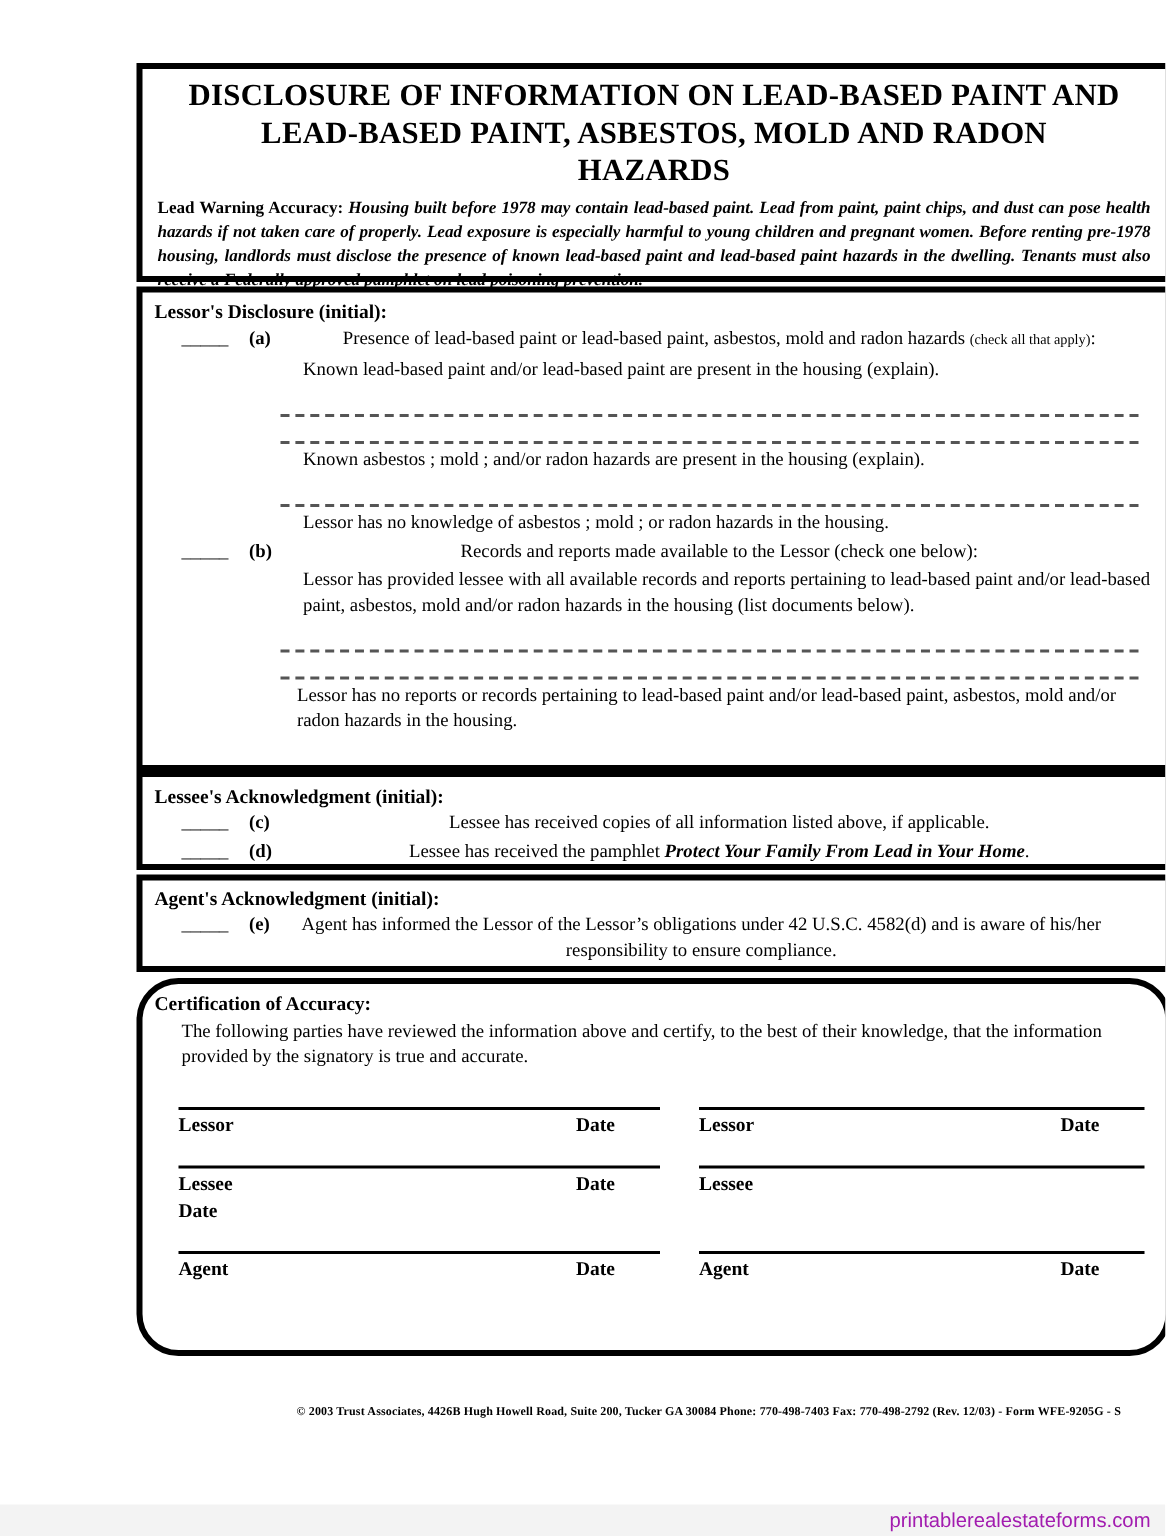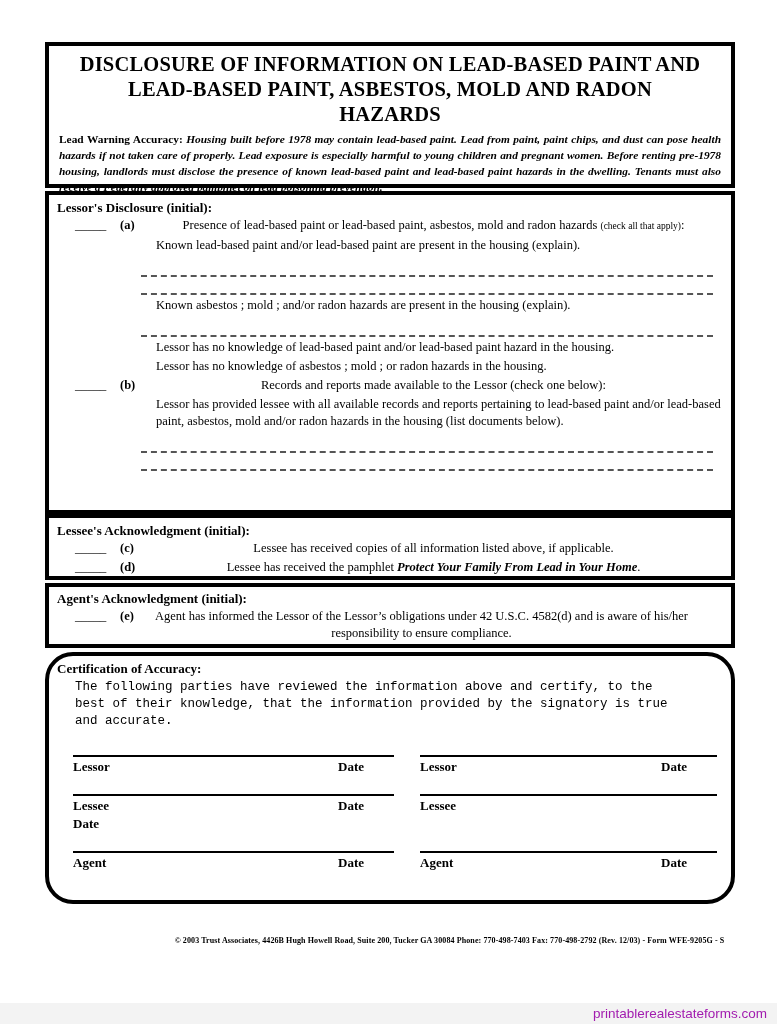--- a/index.html
+++ b/index.html
@@ -4,20 +4,21 @@
 <style>
   * { margin:0; padding:0; box-sizing:border-box; }
   html,body { background:#fff; }
   .page {
     position:relative;
     width:777px; height:1024px;
     background:#ffffff;
     font-family:"Liberation Serif", serif;
     color:#000;
     overflow:hidden;
+    padding-left:46px;
   }
   .box {
     margin-left:45px;
     width:690px;
     border:4px solid #000;
     padding:5px 8px;
   }
   .title-box { margin-top:42px; height:146px; padding-top:6px; }
   .title-line {
     text-align:center;
@@ -46,21 +47,21 @@
   .item { display:flex; font-size:12.5px; line-height:17px; margin-top:2px; }
   .blank { width:38px; margin-left:18px; white-space:nowrap; }
   .ilabel { font-weight:bold; width:31px; padding-left:7px; flex:none; }
   .itext { flex:1;text-align:center; }
   .small { font-size:9.5px; }
 
   .sub { margin-left:99px; font-size:12.5px; line-height:17px; margin-top:2px; max-width:575px; }
   .dash { margin-left:84px; width:572px; height:18px; border-bottom:2px dashed #555; }
   .dash.tall { height:23px; }
 
-  .cert-text { margin-left:18px; margin-top:3px; font-size:12.5px; line-height:17px; max-width:615px;font-family:Liberation Mono, monospace; }
+  .cert-text { margin-left:18px; margin-top:3px; font-size:12.5px; line-height:17px; max-width:615px; }
 
   .sig-grid {
     margin-left:16px;
     margin-top:25px;
     display:grid;
     grid-template-columns:321px 297px;
     column-gap:26px;
     row-gap:19px;
   }
   .sig-line { border-top:2px solid #000; }
@@ -116,32 +117,32 @@
       <span class="blank">_____</span>
       <span class="ilabel">(a)</span>
       <span class="itext"><span>Presence of lead-based paint or lead-based paint, asbestos, mold and radon hazards </span><span class="small">(check all that apply)</span><span>:</span></span>
     </div>
 
     <div class="sub">Known lead-based paint and/or lead-based paint are present in the housing (explain).</div>
     <div class="dash tall"></div>
     <div class="dash"></div>
     <div class="sub">Known asbestos ; mold ; and/or radon  hazards are present in the housing (explain).</div>
     <div class="dash tall"></div>
-    <div class="sub">Lessor has no knowledge of lead-based paint and/or lead-based paint hazard in the housing.</div>
     <div class="sub">Lessor has no knowledge of asbestos ; mold ; or radon  hazards in the housing.</div>
 
     <div class="item">
       <span class="blank">_____</span>
       <span class="ilabel">(b)</span>
       <span class="itext">Records and reports made available to the Lessor (check one below):</span>
     </div>
 
     <div class="sub">Lessor has provided lessee with all available records and reports pertaining to lead-based paint and/or lead-based paint, asbestos, mold and/or radon hazards in the housing (list documents below).</div>
     <div class="dash tall"></div>
     <div class="dash"></div>
+    <div class="sub" style="margin-left:95px">Lessor has no reports or records pertaining to lead-based paint and/or lead-based paint, asbestos, mold and/or radon hazards in the housing.</div>
   </div>
 
   <div class="box lessee-box">
     <div class="sec-heading">Lessee's Acknowledgment (initial):</div>
 
     <div class="item">
       <span class="blank">_____</span>
       <span class="ilabel">(c)</span>
       <span class="itext">Lessee has received copies of all information listed above, if applicable.</span>
     </div>

